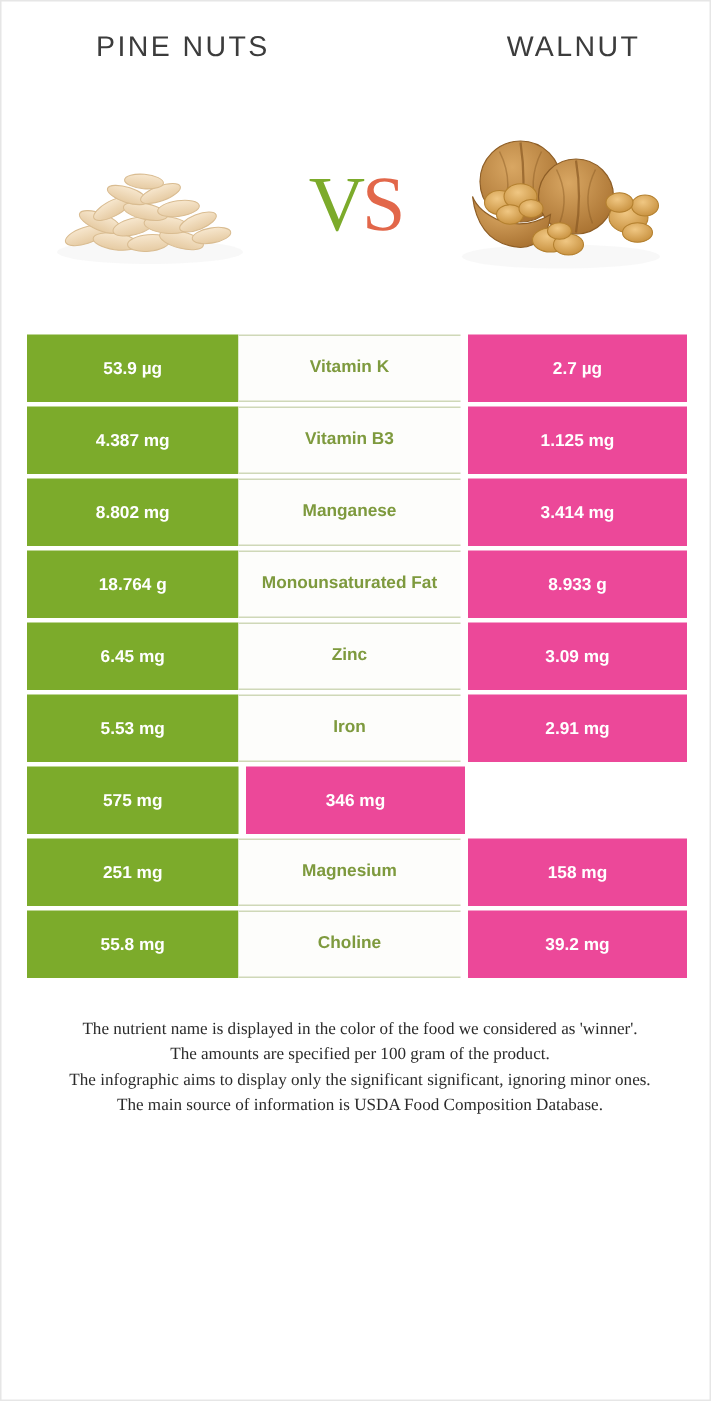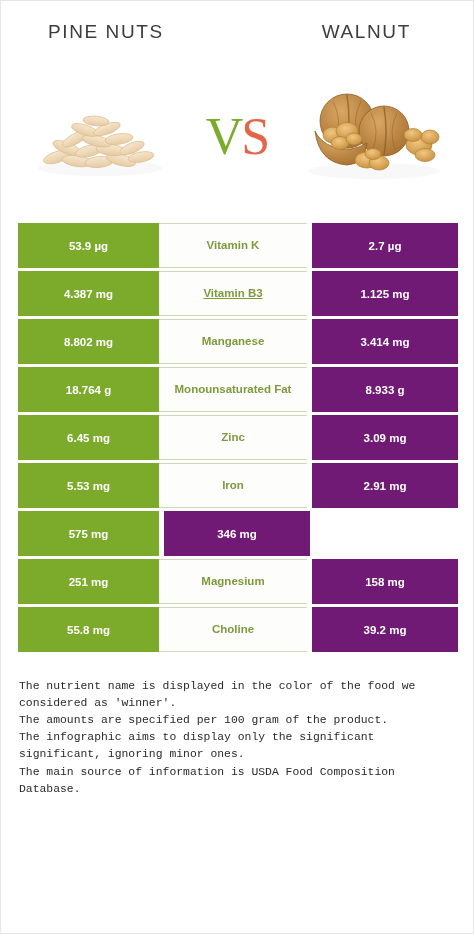--- a/index.html
+++ b/index.html
@@ -14,21 +14,21 @@
     font-family: "Liberation Sans", sans-serif;
     border: 1px solid #e6e6e6;
     position: relative;
     overflow: hidden;
   }
 
   
   .header {
     display: flex;
     align-items: flex-start;
-    padding: 20px 0 0 0;
+    padding: 20px 0 0 16px;
     height: 54px;
   }
   .header-title {
     font-size: 19px;
     font-weight: 300;
     letter-spacing: 1.6px;
     color: #3c3c3c;
     text-transform: uppercase;
     font-family: "Liberation Sans", sans-serif;
     white-space: nowrap;
@@ -93,32 +93,33 @@
     color: #7E9A3E;
     font-weight: 700;
     font-size: 11.5px;
     line-height: 1.25;
     border-top: 1px solid #cfd8b8;
     border-bottom: 1px solid #cfd8b8;
     padding: 0 0;
   }
   .cell-right {
     width: 146px;
-    background: #701a75;
+    background: #ec4899;
     color: #ffffff;
     margin-left: 5px;
   }
 
   
   .footer {
     margin: 26px 12px 0 18px;
+    text-align: center;
     font-size: 11.4px;
     line-height: 1.5;
     color: #2a2a2a;
-    font-family: Liberation Mono, monospace;
+    font-family: Liberation Serif, serif;
   }
   .footer-line { display: block; }
 </style>
 </head>
 <body>
 
 <div class="header">
   <div class="header-title title-left">PINE NUTS</div>
   <div class="header-title title-right">WALNUT</div>
 </div>
@@ -207,21 +208,21 @@
 
   <div class="row">
     <div class="cell cell-left">53.9 µg</div>
     <div class="cell cell-mid" style="color: rgb(126, 154, 62);">Vitamin K</div>
     <div class="cell cell-right">2.7 µg</div>
   </div>
 
 
   <div class="row">
     <div class="cell cell-left">4.387 mg</div>
-    <div class="cell cell-mid" style="color: rgb(126, 154, 62); text-decoration: underline;">Vitamin B3</div>
+    <div class="cell cell-mid" style="color: rgb(126, 154, 62);">Vitamin B3</div>
     <div class="cell cell-right">1.125 mg</div>
   </div>
 
   <div class="row">
     <div class="cell cell-left">8.802 mg</div>
     <div class="cell cell-mid" style="color: rgb(126, 154, 62);">Manganese</div>
     <div class="cell cell-right">3.414 mg</div>
   </div>
 
   <div class="row">

